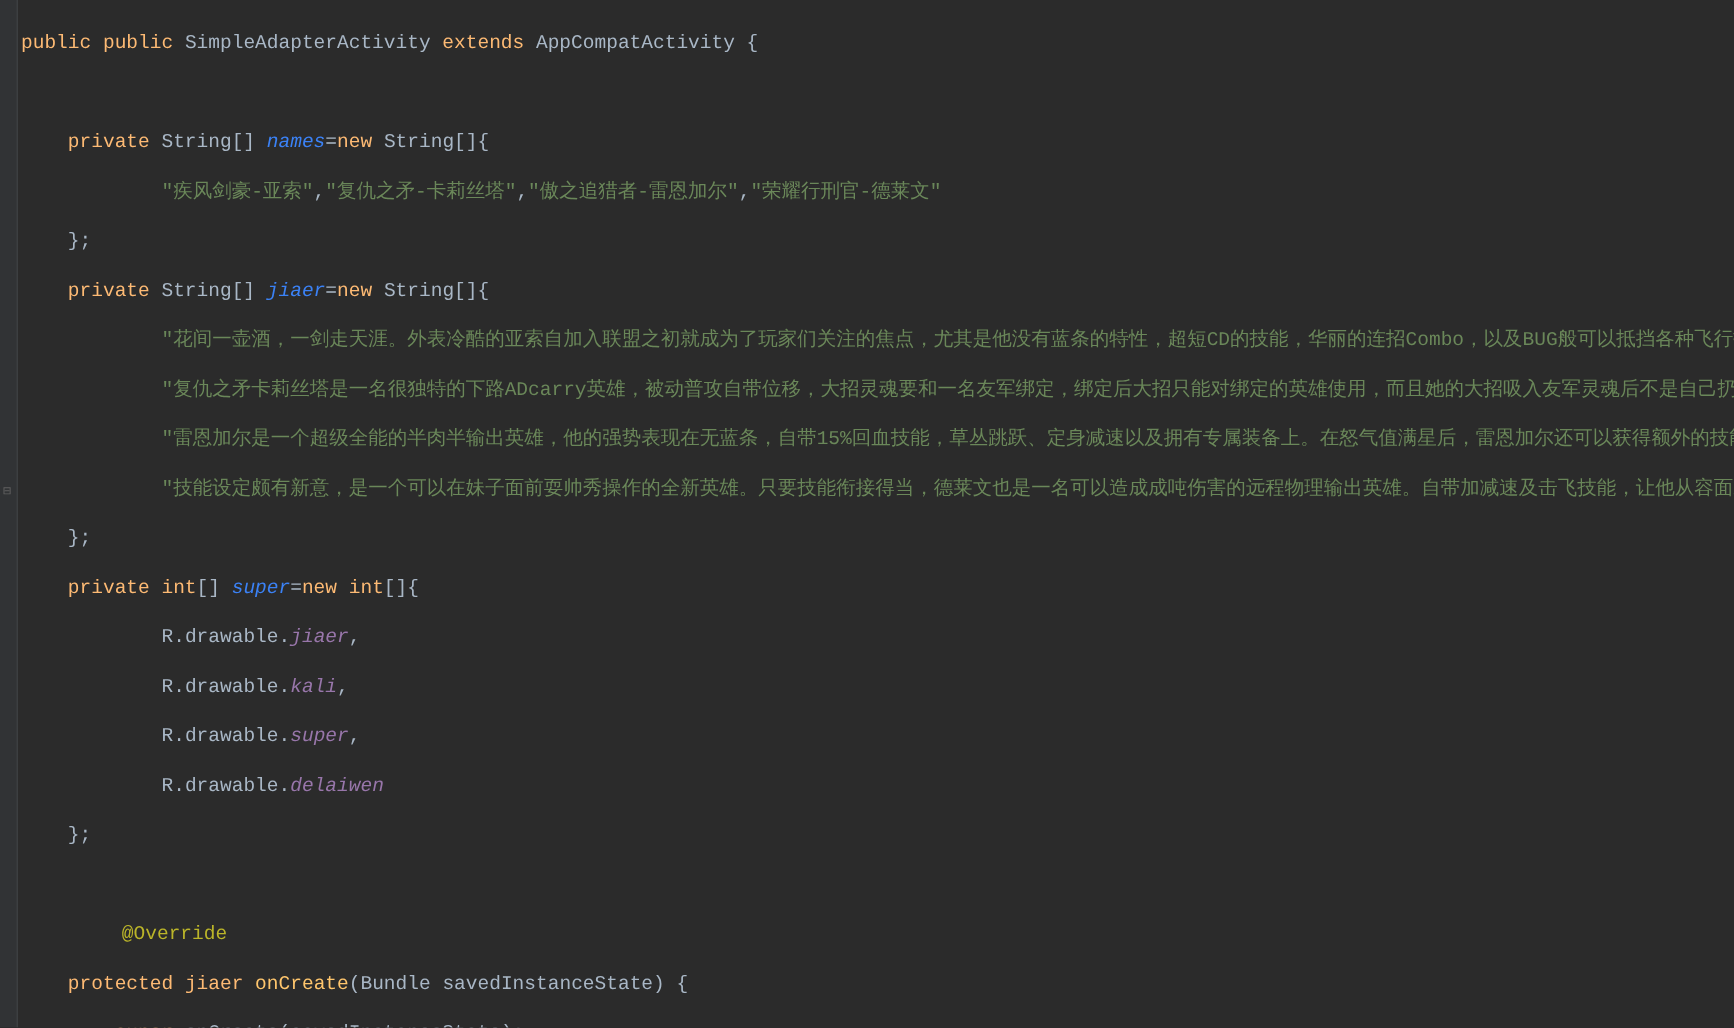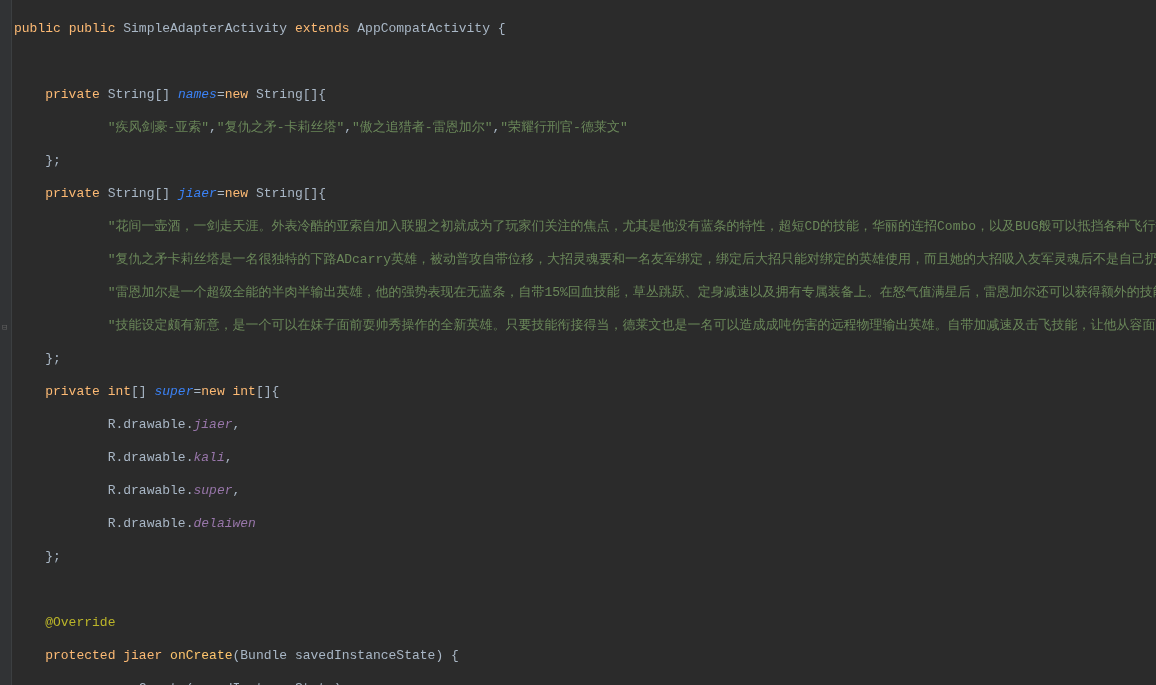--- a/index.html
+++ b/index.html
@@ -35,21 +35,21 @@
     left: 2px;
     color: #606060;
     font-size: 9px;
     line-height: 16.5px;
     user-select: none;
   }
   .line { display:block; min-height:16.5px; }
   .kw { color: #fdba74; }
   .str { color: #6a8759; }
   .field { color: #3b82f6; font-style: italic; }
-  .ann { color: #bbb529; }
+  .ann { color: #bbb529; margin-left: 36px; }
   .static-ref { color: #9876aa; font-style: italic; }
   .blank { height:16.5px; }
 </style>
 </head>
 <body>
 
 <div class="gutter"></div>
 <div class="fold-mark" style="top:320px;">⊟</div>
 
 <div class="code">

